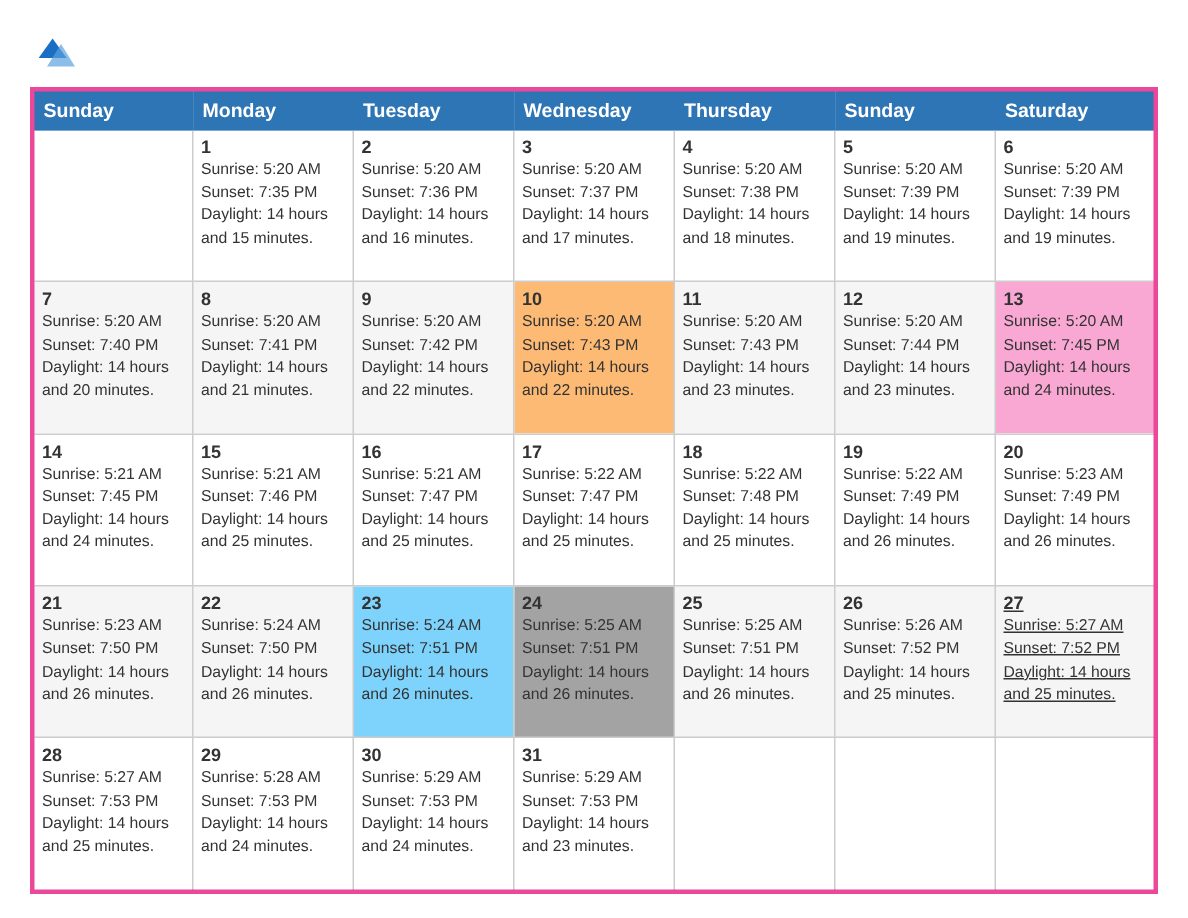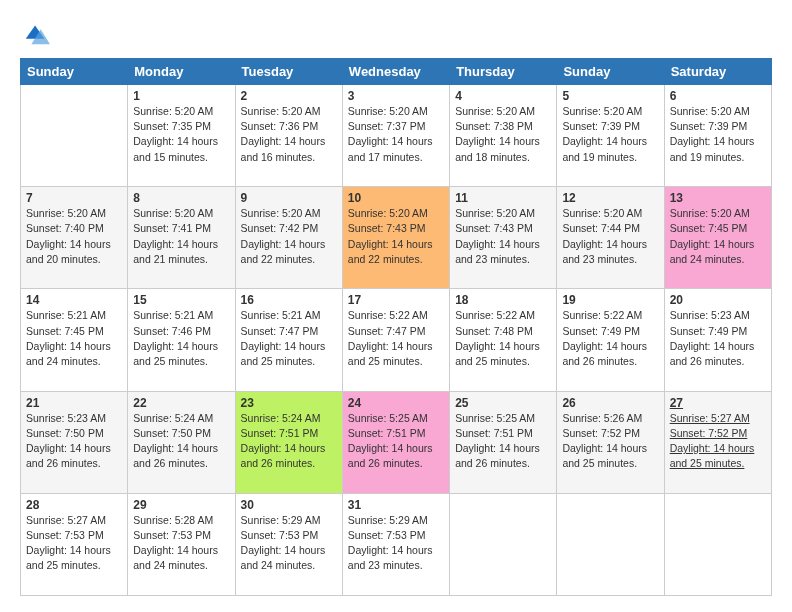--- a/index.html
+++ b/index.html
@@ -48,21 +48,21 @@
       font-weight: bold;
       color: #333;
       line-height: 1.1;
     }
     .location {
       font-size: 15px;
       color: #555;
     }
     .calendar {
       flex: 1;
-      border: 1px solid #ec4899;
+      border: 3px solid #ec4899;
       border-collapse: collapse;
       width: 100%;
       table-layout: fixed;
       padding-left: 23px;
     }
     .calendar th {
       background-color: #2e75b6;
       color: #fff;
       text-align: left;
       padding: 5px 6px;
@@ -219,25 +219,25 @@
         </tr>
         <tr>
           <td style="background: rgb(245, 245, 245); margin-left: 14px;">
             <span class="day-num">21</span>
             <div class="day-info">Sunrise: 5:23 AM<br>Sunset: 7:50 PM<br>Daylight: 14 hours<br>and 26 minutes.</div>
           </td>
           <td style="background: rgb(245, 245, 245); margin-left: 16px;">
             <span class="day-num">22</span>
             <div class="day-info">Sunrise: 5:24 AM<br>Sunset: 7:50 PM<br>Daylight: 14 hours<br>and 26 minutes.</div>
           </td>
-          <td style="background: #bef264; margin-top: 40px;">
+          <td style="background: #7dd3fc; margin-top: 40px;">
             <span class="day-num">23</span>
             <div class="day-info">Sunrise: 5:24 AM<br>Sunset: 7:51 PM<br>Daylight: 14 hours<br>and 26 minutes.</div>
           </td>
-          <td style="background: #f9a8d4;">
+          <td style="background: #a3a3a3;">
             <span class="day-num">24</span>
             <div class="day-info">Sunrise: 5:25 AM<br>Sunset: 7:51 PM<br>Daylight: 14 hours<br>and 26 minutes.</div>
           </td>
           <td style="background: rgb(245, 245, 245);">
             <span class="day-num">25</span>
             <div class="day-info">Sunrise: 5:25 AM<br>Sunset: 7:51 PM<br>Daylight: 14 hours<br>and 26 minutes.</div>
           </td>
           <td style="background: rgb(245, 245, 245);">
             <span class="day-num">26</span>
             <div class="day-info">Sunrise: 5:26 AM<br>Sunset: 7:52 PM<br>Daylight: 14 hours<br>and 25 minutes.</div>

